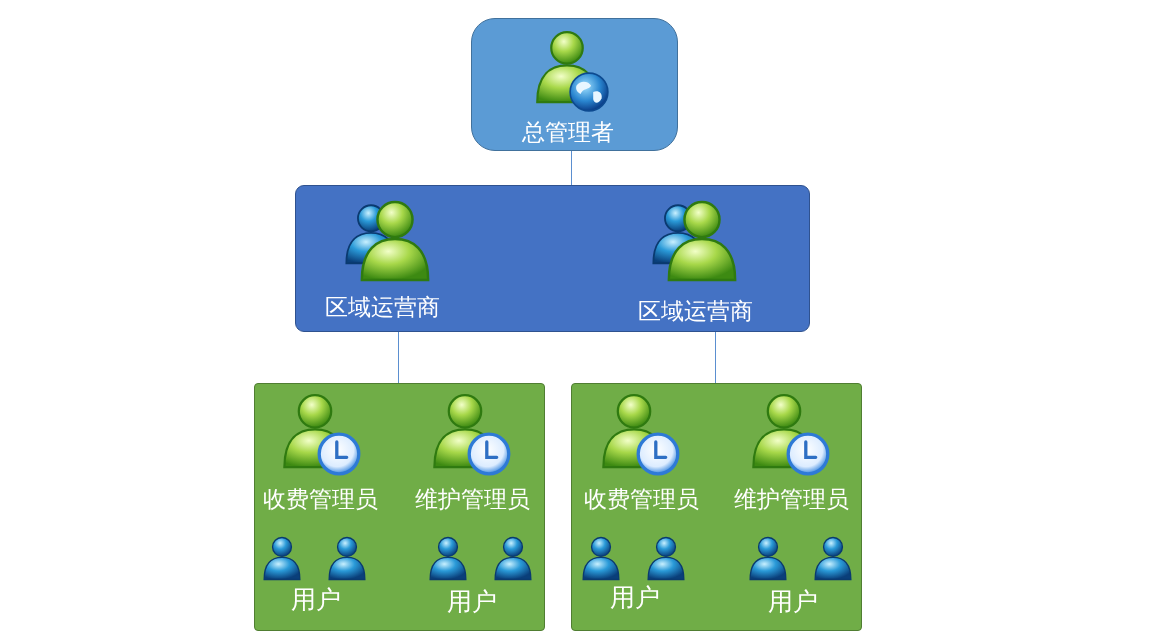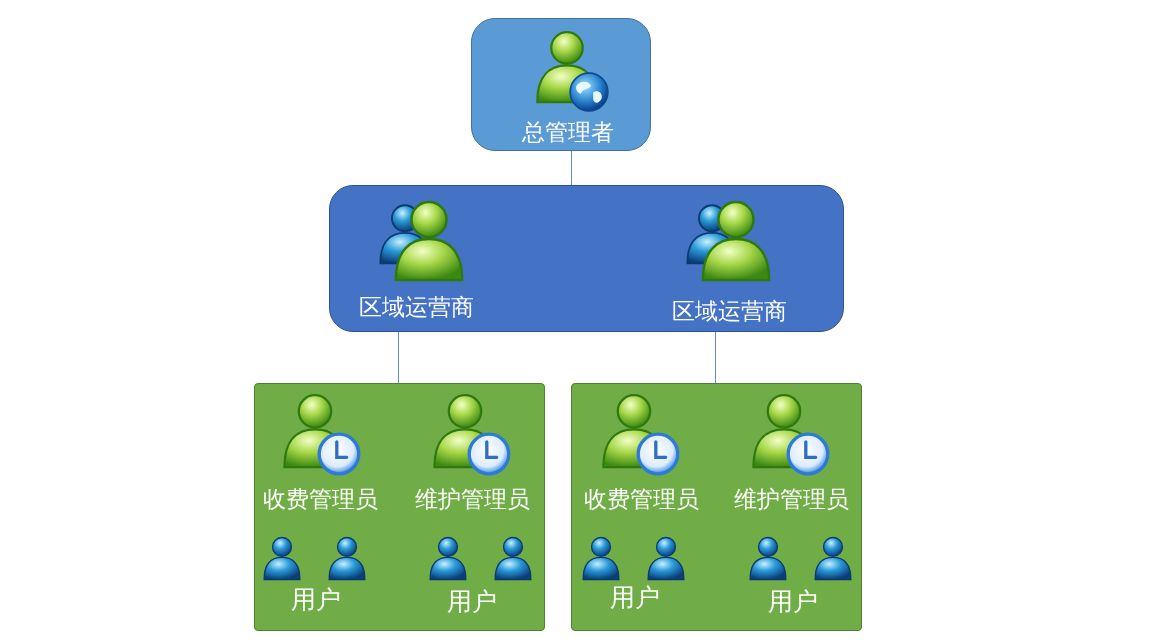--- a/index.html
+++ b/index.html
@@ -1,19 +1,19 @@
 <!DOCTYPE html>
 <html><head>
 <meta charset="utf-8">
 <style>
   html,body{margin:0;padding:0;background:#ffffff;}
   body{width:1170px;height:643px;position:relative;overflow:hidden;font-family:"DejaVu Sans","Liberation Sans",sans-serif;}
   .box{position:absolute;border-radius:28px;box-sizing:border-box;}
-  .top{left:471px;top:18px;width:180px;height:133px;background:#5b9bd5;border:1.5px solid #41719c;border-radius:24px;}
-  .mid{left:329px;top:185px;width:515px;height:147px;background:#4472c4;border:1.5px solid #2f528f;border-radius:24px;}
+  .top{left:471px;top:18px;width:207px;height:133px;background:#5b9bd5;border:1.5px solid #41719c;border-radius:24px;}
+  .mid{left:295px;top:185px;width:515px;height:147px;background:#4472c4;border:1.5px solid #2f528f;border-radius:9px;}
   .grp{top:383px;width:291px;height:248px;background:#70ad47;border:1.5px solid #507e32;border-radius:4px;}
   .g1{left:254px;} .g2{left:571px;}
   .line{position:absolute;width:1px;background:#5b8fd0;}
   .lbl{position:absolute;color:#ffffff;font-size:23px;white-space:nowrap;line-height:1;}
   .icon{position:absolute;}
 </style>
 </head>
 <body>
 
 <svg width="0" height="0" style="position:absolute">

